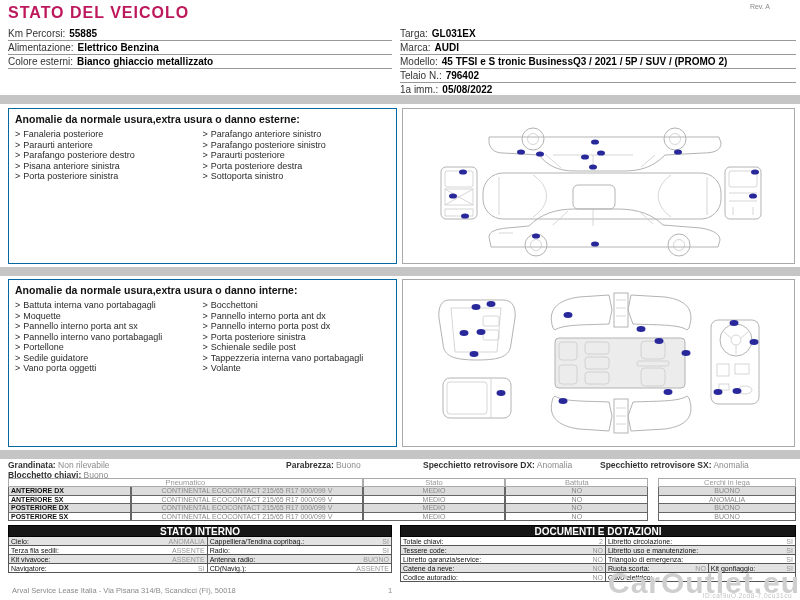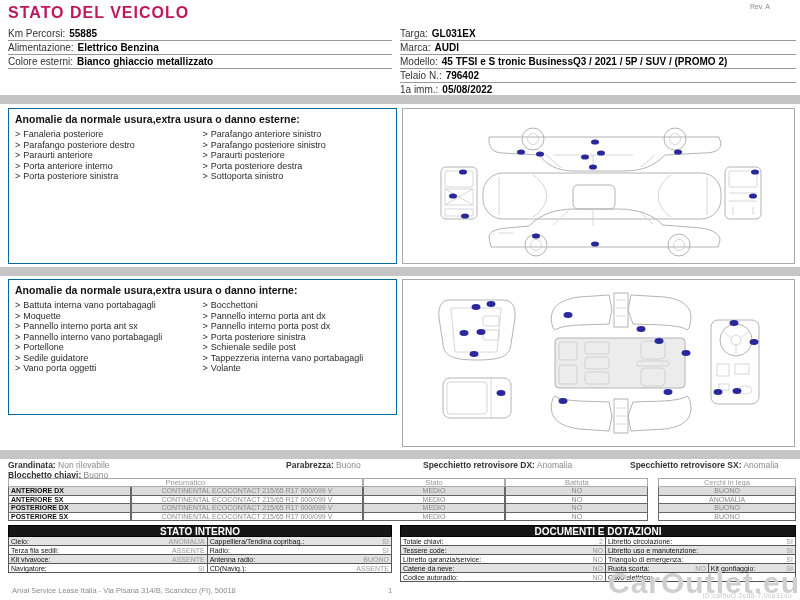--- a/index.html
+++ b/index.html
@@ -21,21 +21,21 @@
 
   
   .band{left:0;width:800px;height:9px;background:#c5c5c5;}
   #band1{top:95px;}
   #band2{top:267px;}
   #band3{top:450px;}
 
   
   .anom-box{background:#fff;border:1px solid #0369a1;padding:4px 6px;box-sizing:border-box;}
   #ext-box{left:8px;top:108px;width:389px;height:156px;}
-  #int-box{left:8px;top:279px;width:389px;height:136px;}
+  #int-box{left:8px;top:279px;width:389px;height:168px;}
   .anom-head{font-size:10.5px;font-weight:bold;color:#111;margin-bottom:4px;}
   .anom-cols{display:flex;}
   .anom-col{width:50%;font-size:9px;color:#2a2a2a;line-height:10.5px;}
   .li{margin-bottom:0px;}
   .li .bul{margin-right:3px;}
 
   .diag-box{background:#fff;border:1px solid #aaa;box-sizing:border-box;}
   #ext-diag{left:402px;top:108px;width:393px;height:156px;}
   #int-diag{left:402px;top:279px;width:393px;height:168px;}
   svg{display:block;}
@@ -127,23 +127,23 @@
   </div>
 </div>
 
 <div class="abs band" id="band1"></div>
 
 <div class="abs anom-box" id="ext-box">
   <div class="anom-head">Anomalie da normale usura,extra usura o danno esterne:</div>
   <div class="anom-cols">
     <div class="anom-col">
       <div class="li"><span class="bul">&gt;</span><span>Fanaleria posteriore</span></div>
+      <div class="li"><span class="bul">&gt;</span><span>Paraurti anteriore</span></div>
       <div class="li"><span class="bul">&gt;</span><span>Parafango posteriore destro</span></div>
-      <div class="li"><span class="bul">&gt;</span><span>Paraurti anteriore</span></div>
-      <div class="li"><span class="bul">&gt;</span><span>Porta anteriore interno</span></div>
+      <div class="li"><span class="bul">&gt;</span><span>Pisana anteriore sinistra</span></div>
       <div class="li"><span class="bul">&gt;</span><span>Porta posteriore sinistra</span></div>
     </div>
     <div class="anom-col">
       <div class="li"><span class="bul">&gt;</span><span>Parafango anteriore sinistro</span></div>
       <div class="li"><span class="bul">&gt;</span><span>Parafango posteriore sinistro</span></div>
       <div class="li"><span class="bul">&gt;</span><span>Paraurti posteriore</span></div>
       <div class="li"><span class="bul">&gt;</span><span>Porta posteriore destra</span></div>
       <div class="li"><span class="bul">&gt;</span><span>Sottoporta sinistro</span></div>
     </div>
   </div>
@@ -290,21 +290,21 @@
 <div class="abs" id="summary">
   <span class="sum-item" style="left:0;top:0;">
     <span class="lbl">Grandinata:</span> <span class="val">Non rilevabile</span>
   </span>
   <span class="sum-item" style="left:278px;top:0;">
     <span class="lbl">Parabrezza:</span> <span class="val">Buono</span>
   </span>
   <span class="sum-item" style="left:415px;top:0;">
     <span class="lbl">Specchietto retrovisore DX:</span> <span class="val">Anomalia</span>
   </span>
-  <span class="sum-item" style="left:622px;top:0;">
+  <span class="sum-item" style="left:592px;top:0;">
     <span class="lbl">Specchietto retrovisore SX:</span> <span class="val">Anomalia</span>
   </span>
   <span class="sum-item" style="left:0;top:10px;">
     <span class="lbl">Blocchetto chiavi:</span> <span class="val">Buono</span>
   </span>
 </div>
 
 <div class="abs" id="tyres">
   <div class="t-row t-head">
     <div class="t-cell c-pneu">Pneumatico</div>

